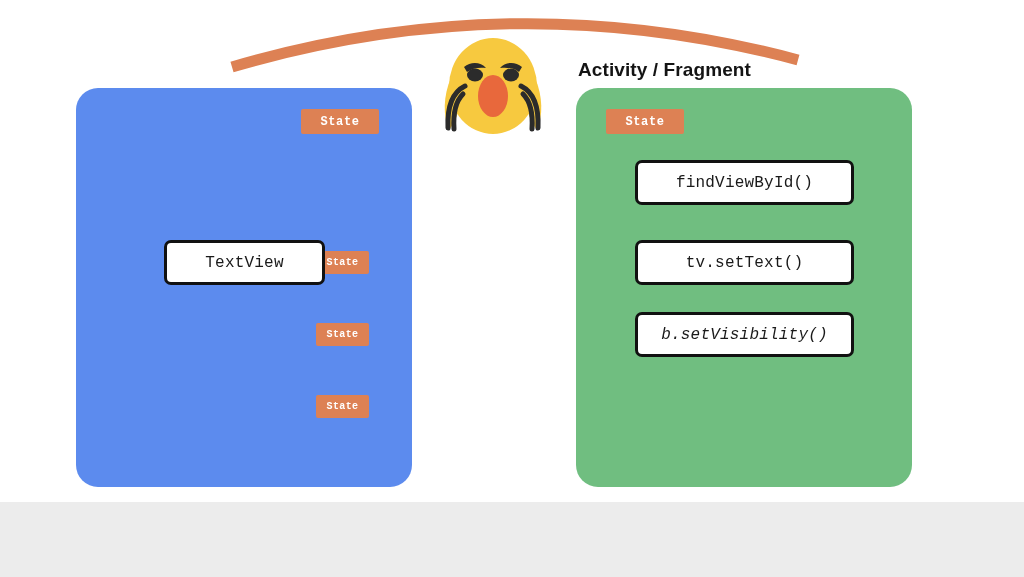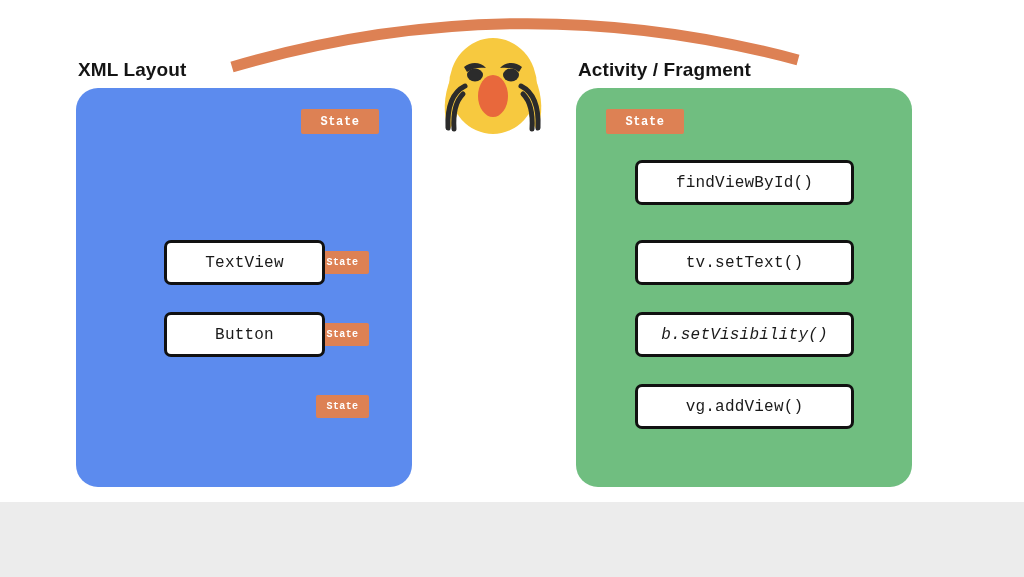--- a/index.html
+++ b/index.html
@@ -206,49 +206,46 @@
     <path d="M 27 33 C 34 27 44 28 49 34 C 43 33 35 34 30 38 Z" fill="#2b2b2b"></path>
     <ellipse cx="38" cy="41" rx="8" ry="6.5" fill="#2b2b2b"></ellipse>
     <path d="M 85 33 C 78 27 68 28 63 34 C 69 33 77 34 82 38 Z" fill="#2b2b2b"></path>
     <ellipse cx="74" cy="41" rx="8" ry="6.5" fill="#2b2b2b"></ellipse>
     <path d="M 28 52 C 16 58 10 72 11 94" fill="none" stroke="#2b2b2b" stroke-width="5" stroke-linecap="round"></path>
     <path d="M 26 60 C 18 68 16 80 17 95" fill="none" stroke="#2b2b2b" stroke-width="5" stroke-linecap="round"></path>
     <path d="M 84 52 C 96 58 102 72 101 94" fill="none" stroke="#2b2b2b" stroke-width="5" stroke-linecap="round"></path>
     <path d="M 86 60 C 94 68 96 80 95 95" fill="none" stroke="#2b2b2b" stroke-width="5" stroke-linecap="round"></path>
   </svg>
 
-  <div class="col-heading" id="heading-xml">XML Layout</div>
 
   <div class="panel" id="panel-xml"></div>
 
   <div class="state-badge" id="badge-xml-panel">State</div>
 
   <div class="view-row" id="view-row-0">
     <div class="row-badge">State</div>
     <div class="view-box">TextView</div>
   </div>
 
   <div class="view-row" id="view-row-1">
     <div class="row-badge">State</div>
-    <div class="view-box">Button</div>
   </div>
 
   <div class="view-row" id="view-row-2">
     <div class="row-badge">State</div>
   </div>
 
   <div class="col-heading" id="heading-act">Activity / Fragment</div>
 
   <div class="panel" id="panel-activity"></div>
 
   <div class="state-badge" id="badge-activity-panel">State</div>
 
   <div class="method-box" id="method-box-1">tv.setText()</div>
 
   <div class="method-box" id="method-box-0">findViewById()</div>
 
   <div class="method-box" id="method-box-2">b.setVisibility()</div>
 
-  <div class="method-box" id="method-box-3">vg.addView()</div>
 
   <div id="bottom-bar"></div>
 
 </div>
 
 </body></html>

